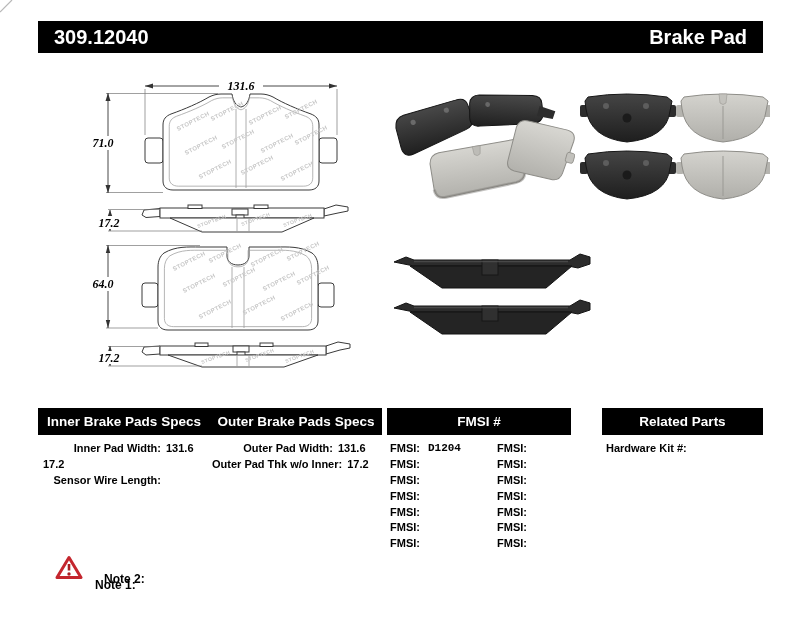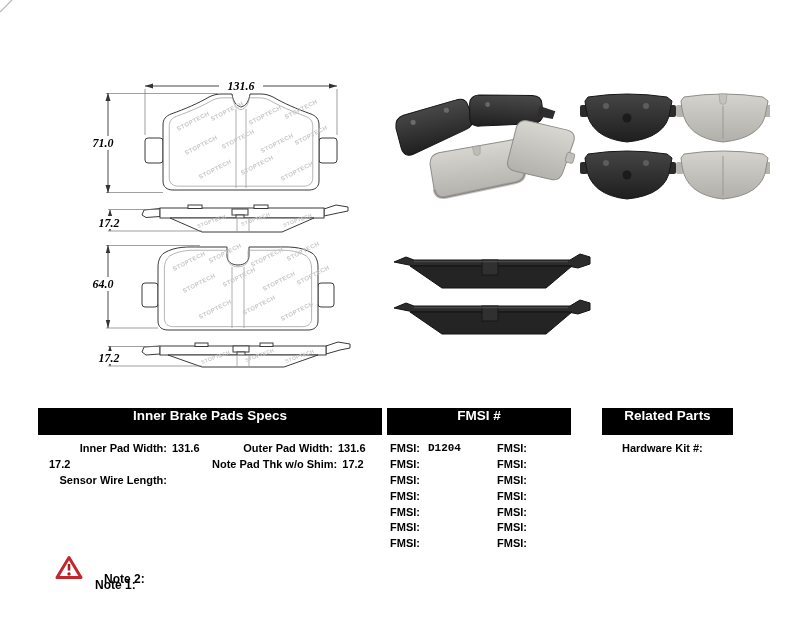--- a/index.html
+++ b/index.html
@@ -4,21 +4,21 @@
 <style>
   html,body{margin:0;padding:0;background:#fff;}
   #page{position:relative;width:800px;height:619px;background:#ffffff;overflow:hidden;
         font-family:"Liberation Sans", sans-serif;color:#000;}
   .abs{position:absolute;}
   
   .topbar{left:38px;top:21px;width:725px;height:32px;background:#000;color:#fff;
           display:flex;justify-content:space-between;align-items:center;
           padding:0 16px;box-sizing:border-box;font-size:20px;font-weight:bold;}
   
-  .hbar{top:408px;height:27px;background:#000;color:#fff;display:flex;align-items:flex-start;
+  .hbar{top:408px;height:27px;background:#000;color:#fff;display:flex;align-items:center;
         justify-content:center;font-size:13.5px;font-weight:bold;box-sizing:border-box;}
   .hbar .half{flex:1;text-align:center;}
   
   .spec-col{display:block;font-size:11px;font-weight:bold;line-height:15.9px;}
   .spec-row{display:flex;height:15.9px;}
   .spec-label{flex:1;text-align:right;white-space:nowrap;}
   .spec-value{width:50px;text-align:left;padding-left:5px;white-space:nowrap;}
   .fmsi-row{display:flex;height:15.9px;text-align:center;}
   .fmsi-label{white-space:nowrap;}
   .fmsi-value{padding-left:8px;white-space:nowrap;font-family:Liberation Mono, monospace;}
@@ -38,20 +38,24 @@
 </style>
 </head>
 <body>
 
 <div id="page">
 
   <svg class="abs" style="left:0;top:0" width="16" height="16">
     <line x1="0" y1="12" x2="12" y2="0" stroke="#b8b8b8" stroke-width="1.2"></line>
   </svg>
 
+  <div class="abs topbar">
+    <span>309.12040</span>
+    <span>Brake Pad</span>
+  </div>
 
   <svg class="abs" style="left:60px;top:75px" width="310" height="310" viewBox="0 0 310 310">
 
     <g>
       <rect x="85" y="63" width="18" height="25" rx="3" class="oline"></rect>
       <rect x="259" y="63" width="18" height="25" rx="3" class="oline"></rect>
       <path class="oline" d="M103 106 L103 50 C103 44 106 41 111 39 C125 34 139 28 149 22
         C153 20 157 19 161 19 L172 19 C173 26 176 31 181 32 C186 31 189 26 190 19 L201 19
         C205 19 209 20 213 22 C223 28 237 34 251 39 C256 41 259 44 259 50 L259 106
         C259 112 255 115 249 115 L113 115 C107 115 103 112 103 106 Z"></path>
@@ -268,49 +272,50 @@
     <g transform="translate(2,56)">
       <path d="M4 14 L16 9 L24 12 L180 12 L190 6 L200 9 L200 16 L188 20 L178 18 L24 18 Z" fill="#2c2c2c" stroke="#141414" stroke-width="1"></path>
       <path d="M20 18 L182 18 L156 40 L52 40 Z" fill="#242424" stroke="#121212" stroke-width="1"></path>
       <rect x="92" y="12" width="16" height="15" fill="#303030" stroke="#161616" stroke-width="1"></rect>
       <path d="M24 13.5 L178 13.5" stroke="#555" stroke-width="1.4" opacity=".7"></path>
     </g>
   </svg>
 
   <div class="abs hbar" style="left:38px;width:344px">
     <span class="half">Inner Brake Pads Specs</span>
+    <span class="half">Outer Brake Pads Specs</span>
   </div>
   <div class="abs hbar" style="left:387px;width:184px">
     <span>FMSI #</span>
   </div>
-  <div class="abs hbar" style="left:602px;width:131px">
+  <div class="abs hbar" style="left:602px;width:161px">
     <span>Related Parts</span>
   </div>
 
-  <div class="abs spec-col" style="left:44px;top:441px;width:178px">
+  <div class="abs spec-col" style="left:38px;top:441px;width:178px">
     <div class="spec-row">
       <span class="spec-label">Inner Pad Width:</span>
       <span class="spec-value">131.6</span>
     </div>
     <div class="spec-row">
       <span class="spec-value">17.2</span>
     </div>
     <div class="spec-row">
       <span class="spec-label">Sensor Wire Length:</span>
       <span class="spec-value"></span>
     </div>
   </div>
 
   <div class="abs spec-col" style="left:212px;top:441px;width:176px">
     <div class="spec-row">
       <span class="spec-label">Outer Pad Width:</span>
       <span class="spec-value">131.6</span>
     </div>
     <div class="spec-row">
-      <span class="spec-label">Note Pad Thk w/o Shim:</span>
+      <span class="spec-label">Outer Pad Thk w/o Inner:</span>
       <span class="spec-value">17.2</span>
     </div>
   </div>
 
   <div class="abs spec-col" style="left:390px;top:441px">
     <div class="fmsi-row">
       <span class="fmsi-label">FMSI:</span>
       <span class="fmsi-value">D1204</span>
     </div>
     <div class="fmsi-row">
@@ -363,21 +368,21 @@
     <div class="fmsi-row">
       <span class="fmsi-label">FMSI:</span>
       <span class="fmsi-value"></span>
     </div>
     <div class="fmsi-row">
       <span class="fmsi-label">FMSI:</span>
       <span class="fmsi-value"></span>
     </div>
   </div>
 
-  <div class="abs spec-col" style="left:622px;top:441px">
+  <div class="abs spec-col" style="left:606px;top:441px">
     <div class="fmsi-row">
       <span class="fmsi-label">Hardware Kit #:</span>
       <span class="fmsi-value"></span>
     </div>
   </div>
 
   <svg class="abs" style="left:55px;top:555px" width="28" height="26" viewBox="0 0 28 26">
     <path d="M14 2.5 L26 22.5 L2 22.5 Z" fill="#ffffff" stroke="#c4262e" stroke-width="3" stroke-linejoin="round"></path>
     <line x1="14" y1="9" x2="14" y2="15.5" stroke="#a81e22" stroke-width="2.6"></line>
     <circle cx="14" cy="19" r="1.7" fill="#a81e22"></circle>

